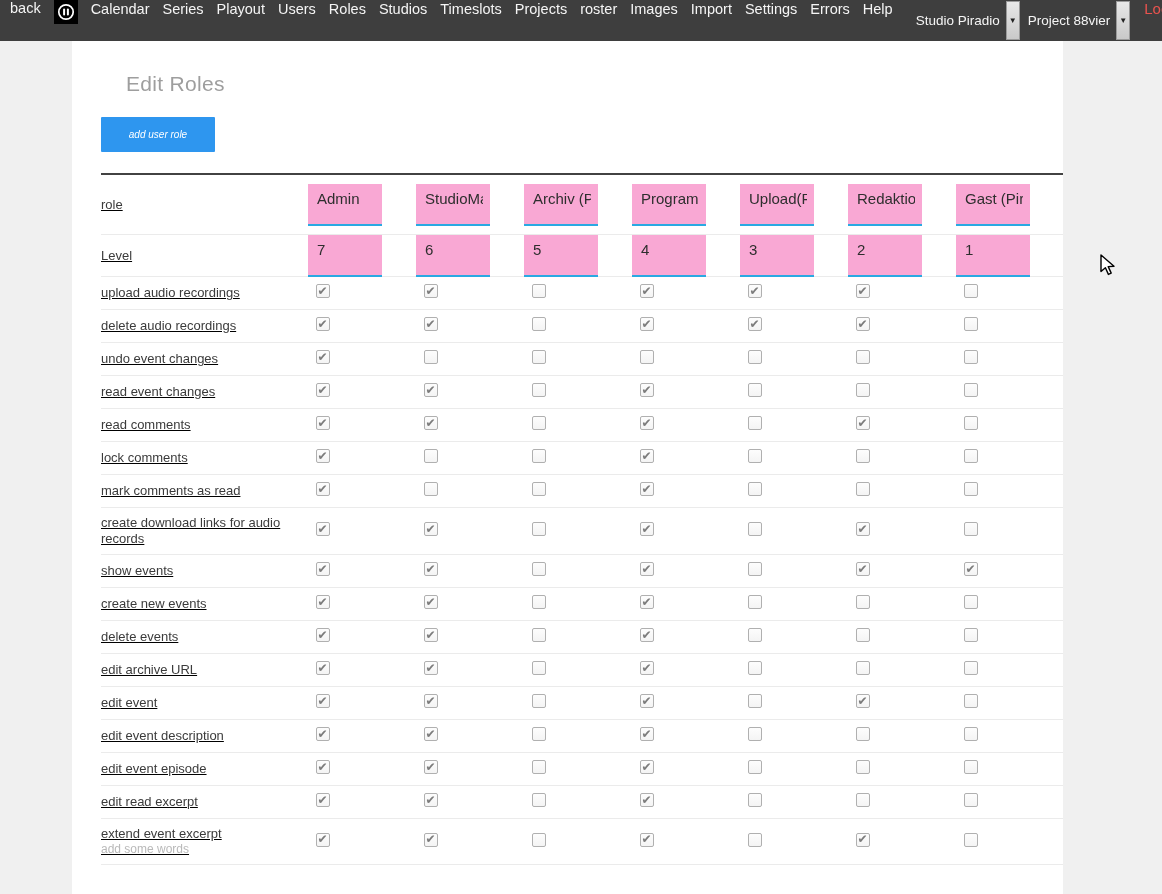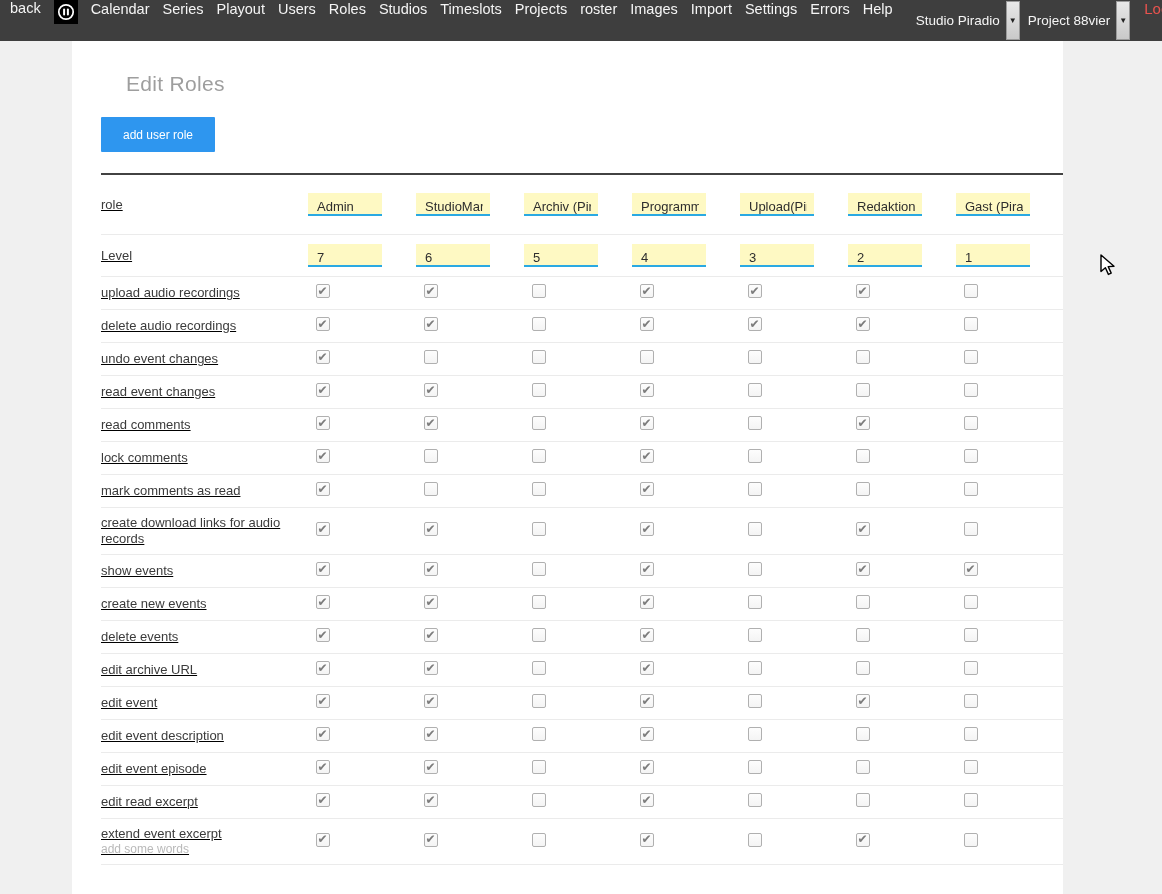--- a/index.html
+++ b/index.html
@@ -38,40 +38,40 @@
   
   .content {
     margin-left:72px; width:991px; min-height:853px; background:#ffffff;
   }
   .page-title {
     padding:31px 0 0 54px; font-size:21px; font-weight:400; color:#9e9e9e;
     letter-spacing:0.3px;
   }
   .add-btn {
     display:block; margin:21px 0 0 29px; width:114px; height:35px;
-    background:#2e96ef; color:#fff; border:none; font-size:12px;
-    font-family:"Liberation Sans",sans-serif; cursor:pointer; border-radius:1px;
+    background:#2e96ef; color:#fff; border:none; font-size:10px;
+    font-family:"Liberation Sans",sans-serif; cursor:pointer; border-radius:1px;font-style:italic;
   }
 
   
   .roles-table {
     margin:21px 0 0 29px; width:962px; border-top:2px solid #424242;
   }
   .trow {
     display:grid; grid-template-columns:207px repeat(7,108px);
     align-items:center; border-bottom:1px solid #ebebeb;text-decoration:underline;
   }
   .role-row { height:60px; }
   .level-row { height:42px; }
   .perm-row { min-height:31px; padding:7px 0; }
   .row-label { font-size:13px; color:#3b3b3b; padding-right:24px; line-height:16px; }
   .row-sublabel { font-size:12px; color:#b9b9b9; line-height:15px; }
   .cell-input {
-    width:74px; background:#fef9c3; border:none; border-bottom:2px solid #2aa9e2;
-    font-size:13px; color:#2e2e2e; padding:6px 7px 0 9px; outline:none;
+    width:74px; background:#f9a8d4; border:none; border-bottom:2px solid #2aa9e2;
+    font-size:15px; color:#2e2e2e; padding:6px 7px 17px 9px; outline:none;
     font-family:"Liberation Sans",sans-serif;
   }
   .cb {
     display:inline-block; width:14px; height:14px; margin-left:8px;
     border:1px solid #b0b0b0; border-radius:2px;
     background:linear-gradient(#fdfdfd,#f4f4f4); position:relative; cursor:pointer;
   }
   .cb.checked::after {
     content:"\2714"; position:absolute; left:0.5px; top:-1.5px;
     font-size:12px; color:#7c7c7c;

